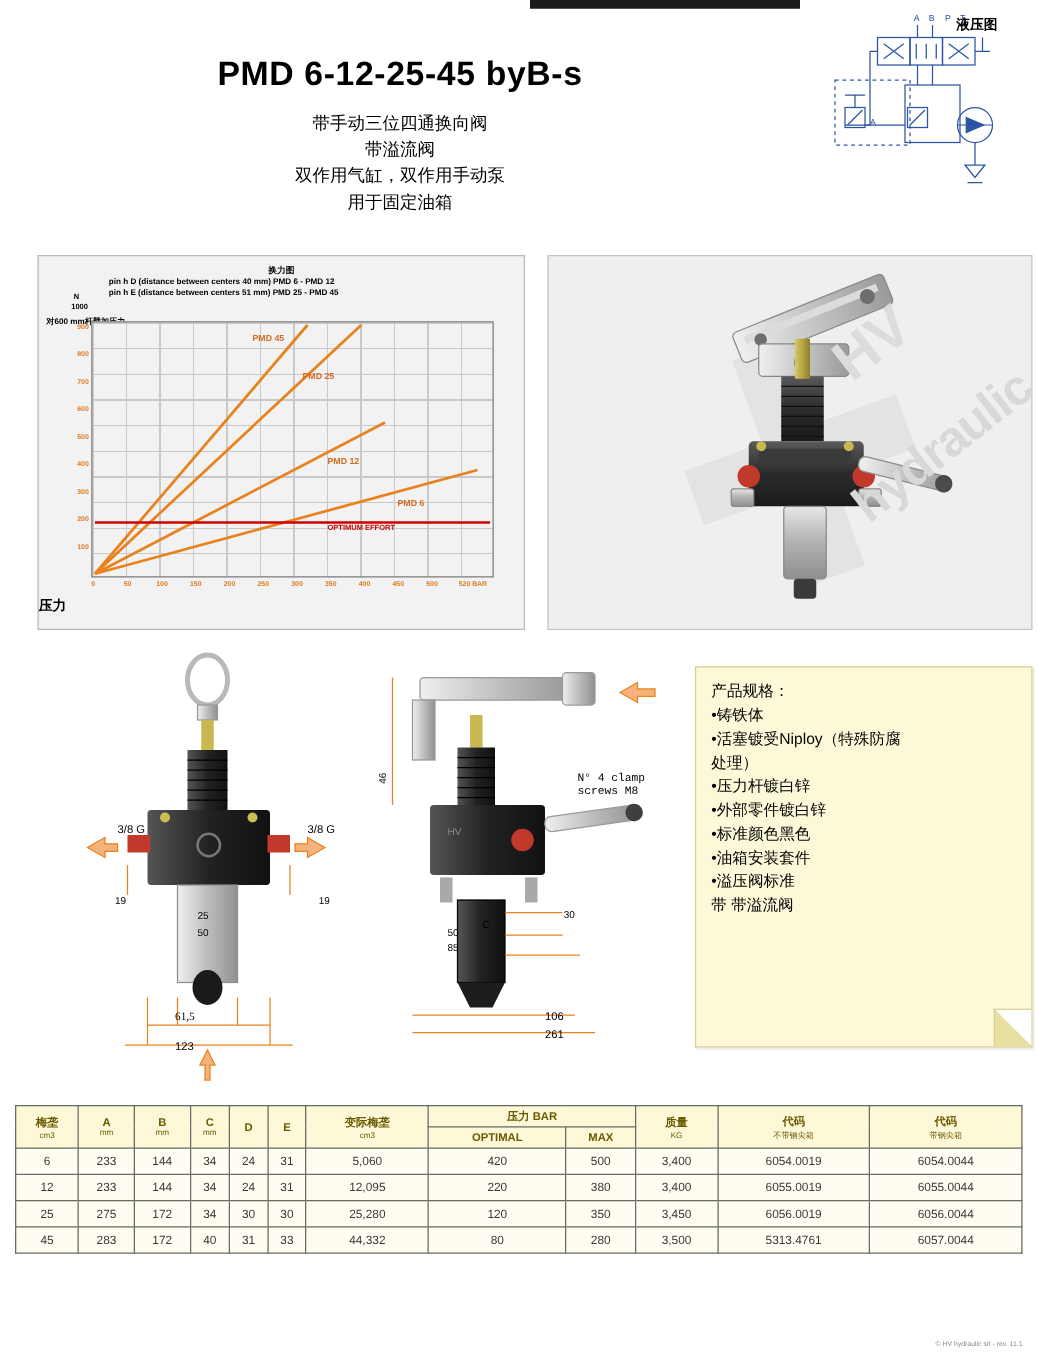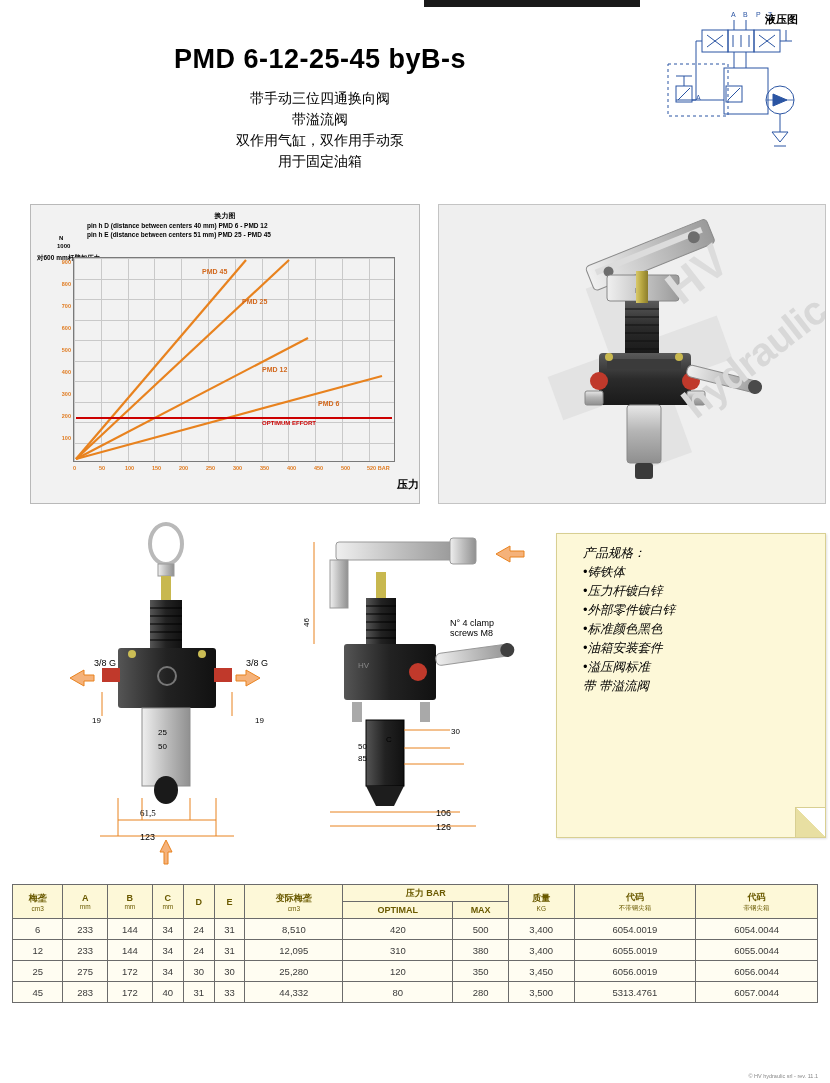--- a/index.html
+++ b/index.html
@@ -68,21 +68,21 @@
     font-size:5.5px; color:#e07b20; font-weight:bold; text-align:right;
   }
   .yaxis-ticks span { position:absolute; right:0; }
   .xaxis-ticks {
     position:absolute; left:36px; top:260px; width:340px; height:10px;
     font-size:5.5px; color:#e07b20; font-weight:bold;
   }
   .xaxis-ticks span { position:absolute; top:0; }
   .chart-xlabel {
     position:absolute; top:272px; left:0; width:100%;
-    text-align:right; font-size:11px; font-weight:bold;
+    text-align:left; font-size:11px; font-weight:bold;
   }
   .curve-label {
     position:absolute; font-size:7px; font-weight:bold; color:#d2691e;
   }
   .optimal-label {
     position:absolute; font-size:6px; font-weight:bold; color:#cc0000;
   }
   
   .photo-panel {
     position:absolute; top:204px; left:438px; width:388px; height:300px;
@@ -104,21 +104,21 @@
   .dim-text { position:absolute; font-size:9px; }
   .dim-small { position:absolute; font-size:8px; }
   .note-text { position:absolute; font-size:8.5px; }
   
   .specnote {
     position:absolute; top:533px; left:556px; width:270px; height:305px;
     background:#fdf8d8; border:1px solid #d8cf92;
     box-shadow: 1px 1px 2px rgba(0,0,0,0.12);
   }
   .specnote .inner {
-    padding:10px 26px; font-size:12.5px; line-height:19px;font-style:italic;
+    padding:10px 12px; font-size:12.5px; line-height:19px;
   }
   .fold {
     position:absolute; right:0; bottom:0; width:30px; height:30px;
     background: linear-gradient(225deg, #ffffff 0 50%, #e8dfa2 50% 100%);
     border-left:1px solid #d8cf92; border-top:1px solid #d8cf92;
   }
   
   table.spec {
     position:absolute; top:884px; left:12px; width:806px;
     border-collapse:collapse;
@@ -464,36 +464,38 @@
       <line x1="104" y1="210" x2="150" y2="210"></line>
       <line x1="104" y1="228" x2="150" y2="228"></line>
       <line x1="104" y1="244" x2="164" y2="244"></line>
     </g>
 
     <g fill="#f5b27a" stroke="#e8821e" stroke-width="1">
       <path d="M196 34 L210 26 L210 31 L224 31 L224 37 L210 37 L210 42 Z"></path>
     </g>
   </svg>
 </div>
-<div class="note-text" style="top:618px; left:450px; font-size:9px;">
+<div class="note-text" style="top:618px; left:462px; font-size:9px;font-family:Liberation Mono, monospace;">
   <span>N° 4 clamp</span><br>
   <span>screws M8</span>
 </div>
 <div class="dim-small" style="top:735px; left:386px;">C</div>
 <div class="dim-small" style="top:727px; left:451px;">30</div>
 <div class="dim-small" style="top:742px; left:358px;">50</div>
 <div class="dim-small" style="top:754px; left:358px;">85</div>
 <div class="dim-text" style="top:808px; left:436px;">106</div>
-<div class="dim-text" style="top:822px; left:436px;">126</div>
+<div class="dim-text" style="top:822px; left:436px;">261</div>
 <div class="dim-small" style="top:618px; left:302px; transform:rotate(-90deg);">46</div>
 
 <div class="specnote">
   <div class="inner">
     <div>产品规格：</div>
     <div>•铸铁体</div>
+    <div>•活塞镀受Niploy（特殊防腐</div>
+    <div>  处理）</div>
     <div>•压力杆镀白锌</div>
     <div>•外部零件镀白锌</div>
     <div>•标准颜色黑色</div>
     <div>•油箱安装套件</div>
     <div>•溢压阀标准</div>
     <div>带 带溢流阀</div>
   </div>
   <div class="fold"></div>
 </div>
 
@@ -548,36 +550,36 @@
     </tr>
   </thead>
   <tbody>
     <tr>
       <td>6</td>
       <td>233</td>
       <td>144</td>
       <td>34</td>
       <td>24</td>
       <td>31</td>
-      <td>8,510</td>
+      <td>5,060</td>
       <td>420</td>
       <td>500</td>
       <td>3,400</td>
       <td>6054.0019</td>
       <td>6054.0044</td>
     </tr>
     <tr>
       <td>12</td>
       <td>233</td>
       <td>144</td>
       <td>34</td>
       <td>24</td>
       <td>31</td>
       <td>12,095</td>
-      <td>310</td>
+      <td>220</td>
       <td>380</td>
       <td>3,400</td>
       <td>6055.0019</td>
       <td>6055.0044</td>
     </tr>
     <tr>
       <td>25</td>
       <td>275</td>
       <td>172</td>
       <td>34</td>

